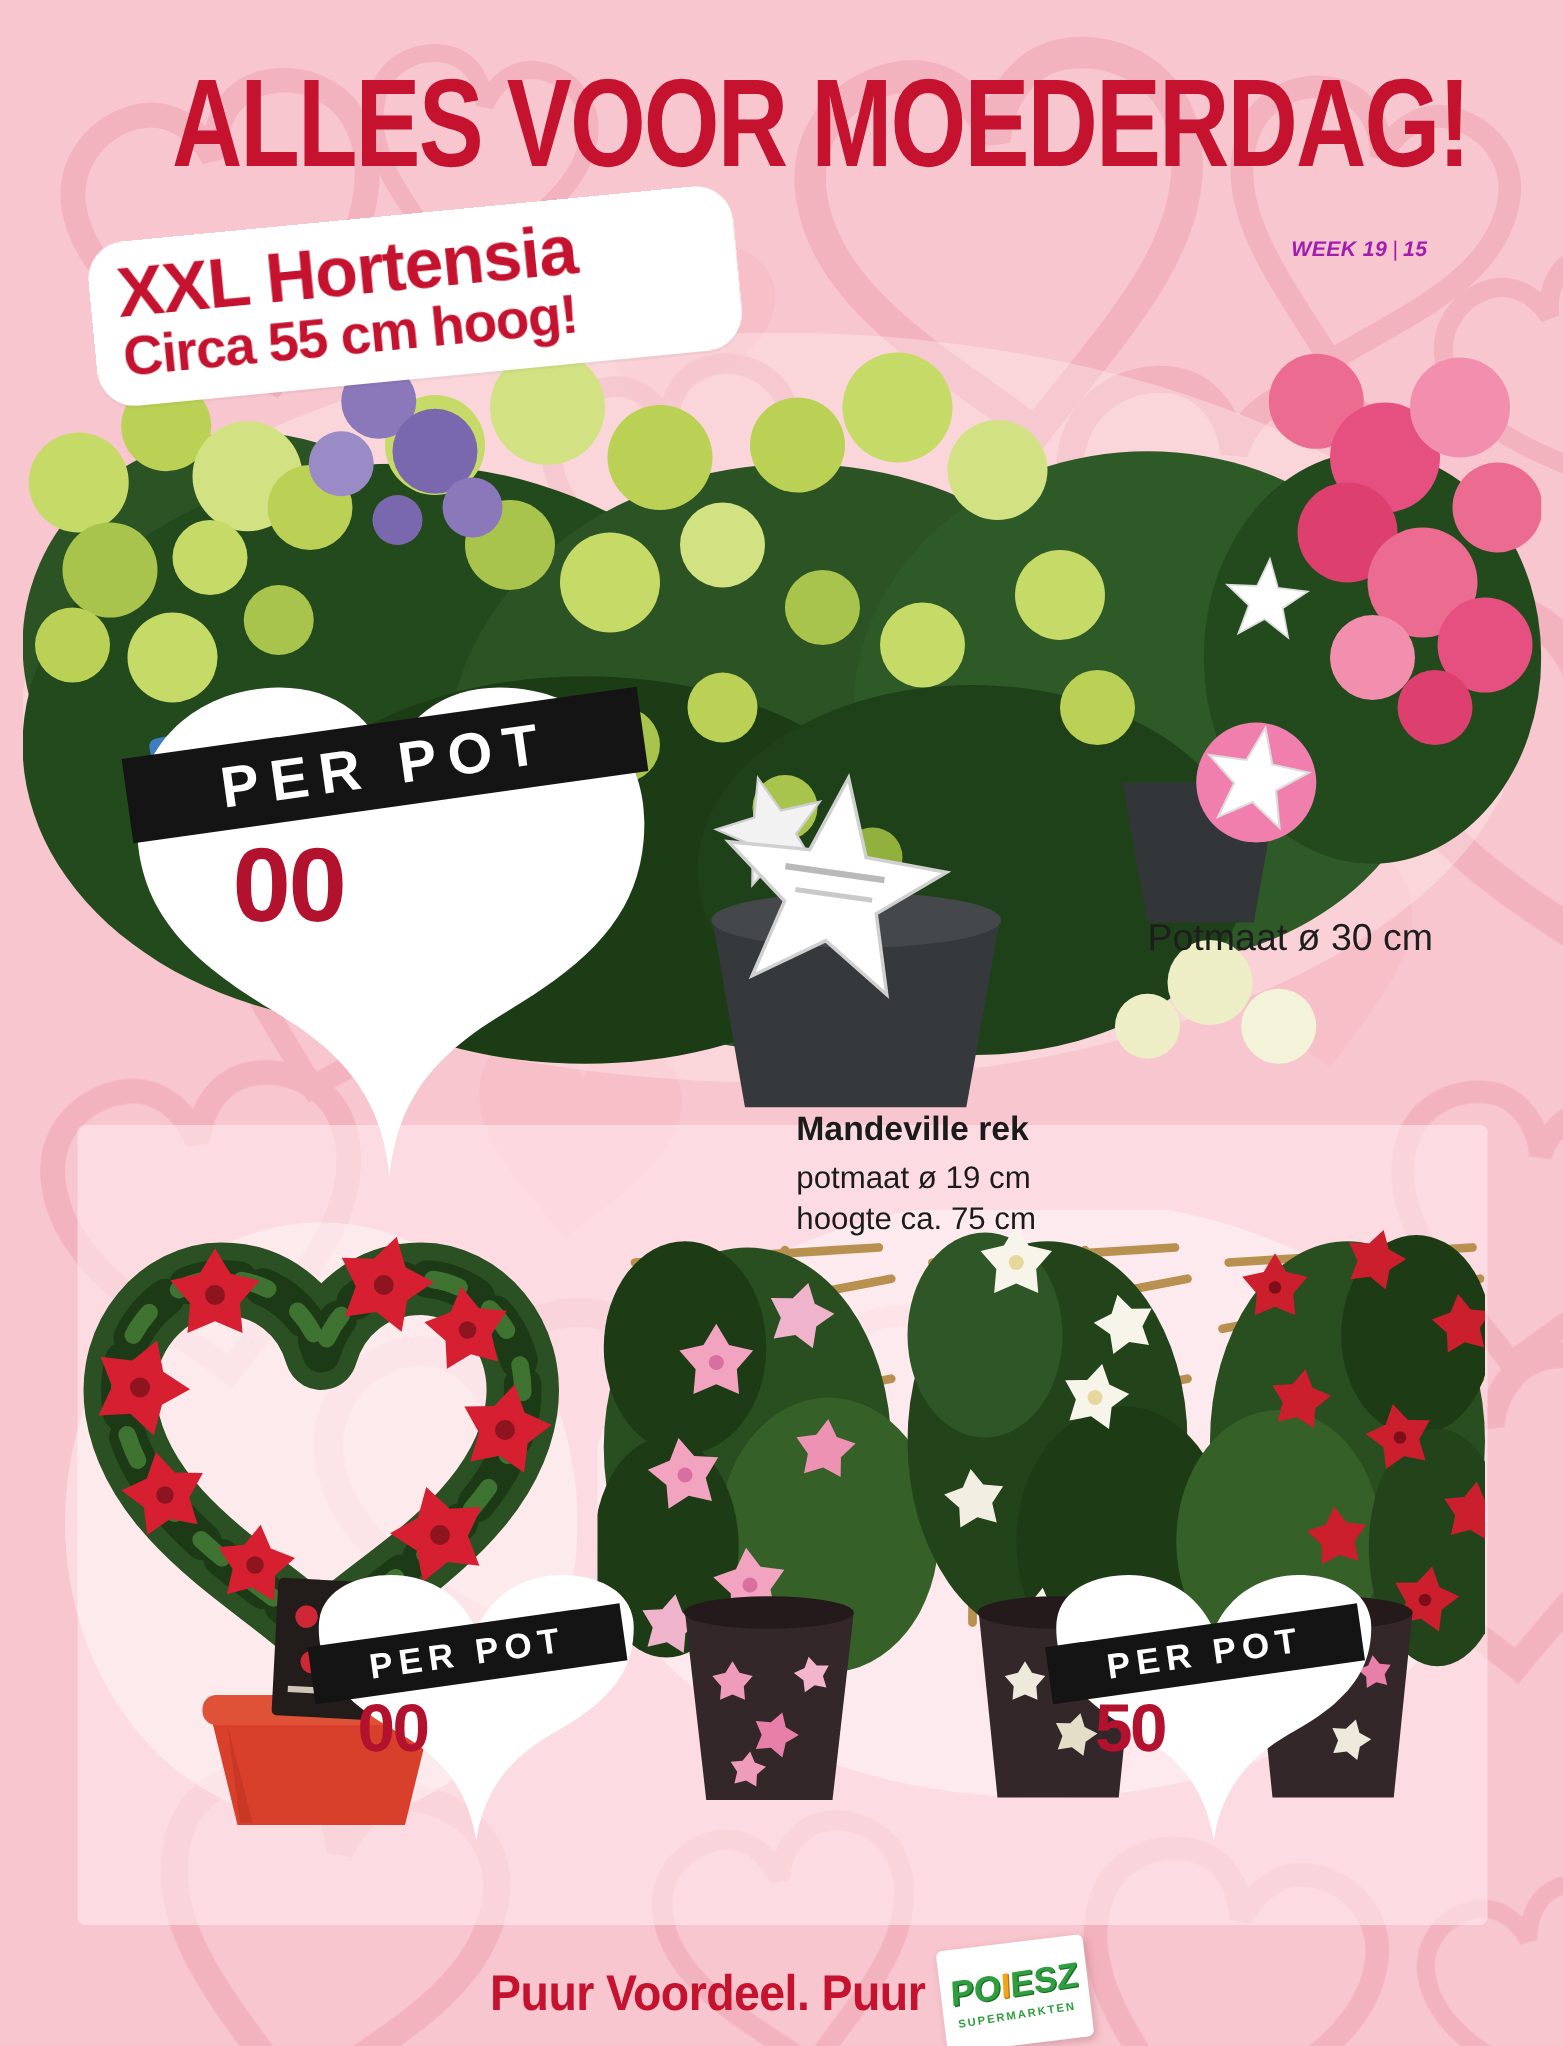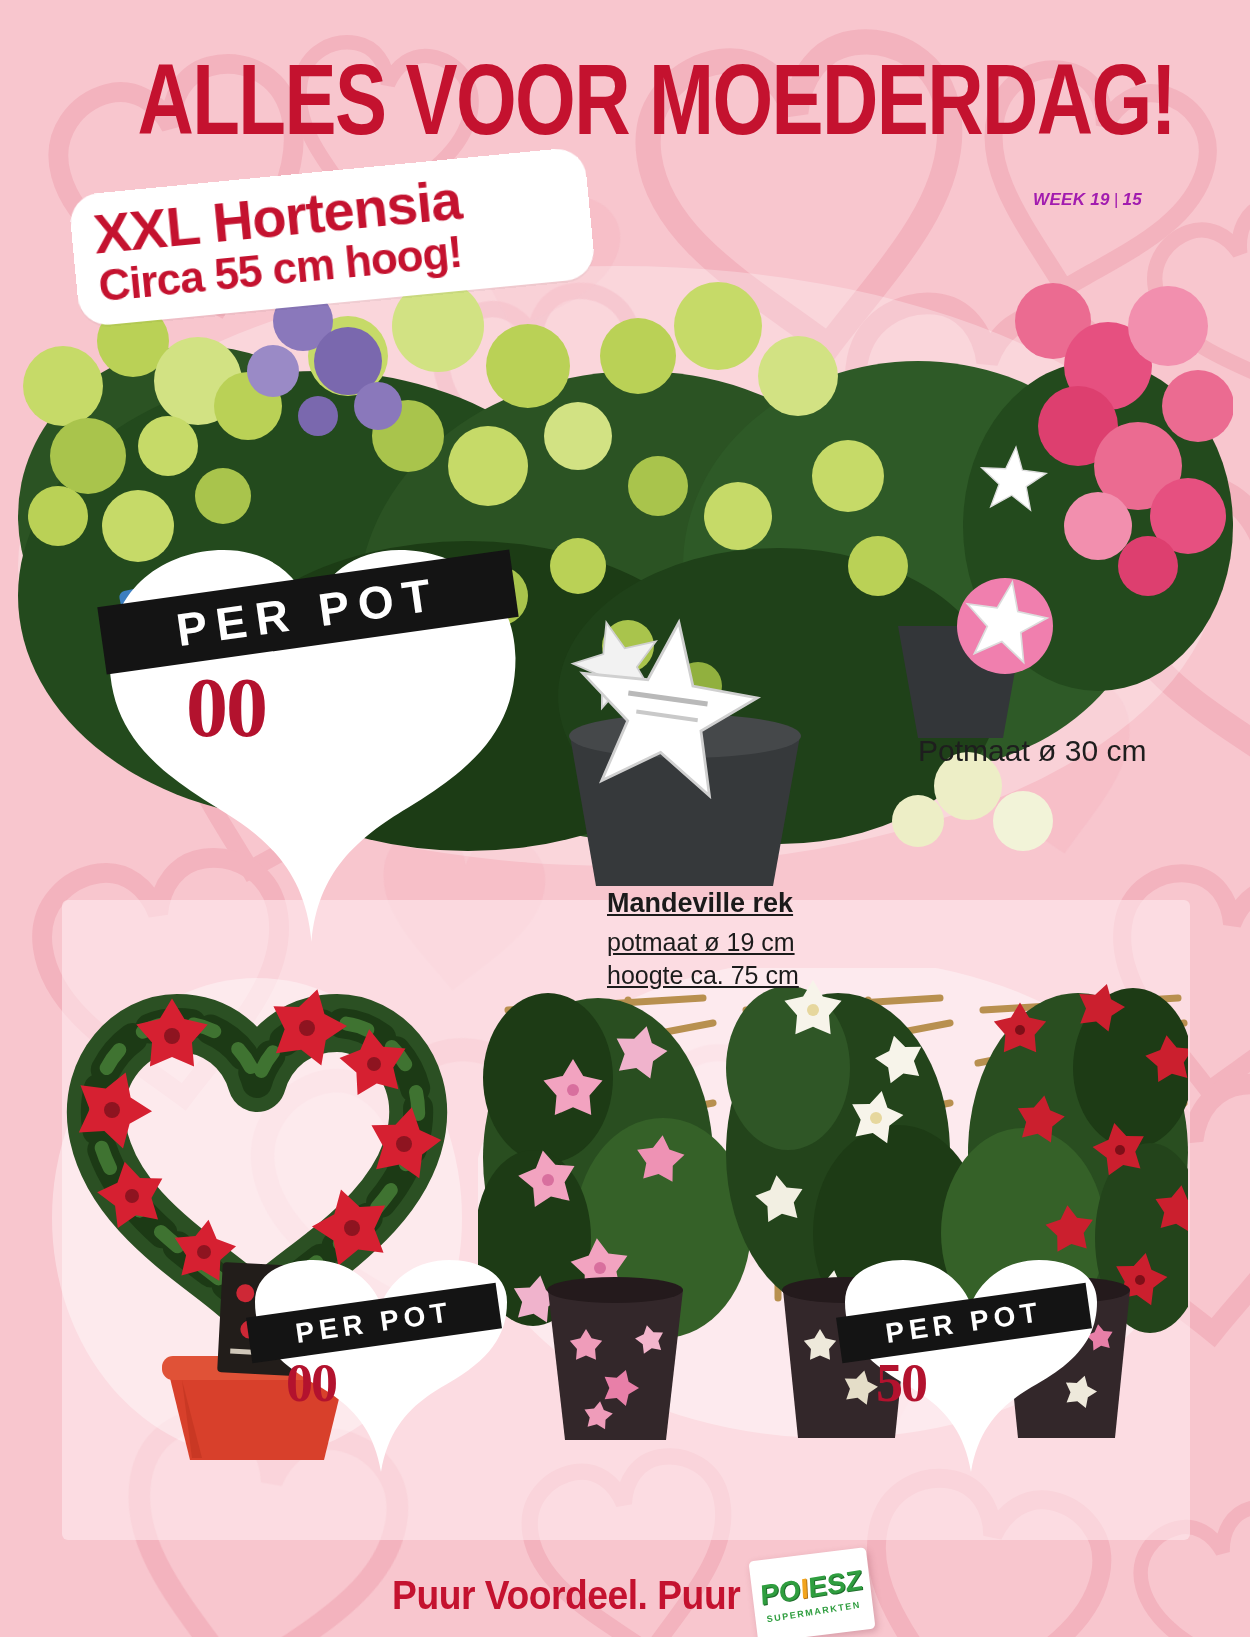--- a/index.html
+++ b/index.html
@@ -51,42 +51,42 @@
   
   .price-tag{position:absolute;z-index:5;}
   .price-tag svg.heart{position:absolute;left:0;top:0;}
   .tag-banner{
     position:absolute;background:var(--banner-black,#141414);color:#fff;
     display:flex;align-items:center;justify-content:center;
     font-weight:800;transform:rotate(-8deg);white-space:nowrap;
   }
   .price{position:absolute;display:flex;align-items:flex-start;color:var(--price-red,#b3122e);font-weight:800;}
   .price .euros{line-height:0.82;letter-spacing:-6px;}
-  .price .cents{line-height:1;letter-spacing:-2px;font-family:Liberation Serif, serif;}
+  .price .cents{line-height:1;letter-spacing:-2px;}
 
   .price-tag.big{left:98px;top:542px;width:428px;height:400px;}
   .price-tag.big .tag-banner{left:2px;top:36px;width:416px;height:68px;font-size:46px;letter-spacing:9px;}
   .price-tag.big .price{left:88px;top:118px;}
   .price-tag.big .euros{font-size:158px;}
   .price-tag.big .cents{font-size:84px;margin-top:6px;}
 
   .price-tag.small{width:262px;height:218px;}
   .price-tag.small .tag-banner{left:-2px;top:44px;width:252px;height:46px;font-size:28px;letter-spacing:5px;}
   .price-tag.small .price{left:36px;top:96px;}
   .price-tag.small .euros{font-size:96px;letter-spacing:-4px;}
   .price-tag.small .cents{font-size:54px;margin-top:4px;}
   .price-tag.p1{left:250px;top:1256px;}
   .price-tag.p2{left:840px;top:1256px;}
 
   
   .product-info{position:absolute;z-index:4;color:#1b1b1b;}
   .product-info .name{font-size:27px;font-weight:800;margin-bottom:7px;}
   .product-info .spec{font-size:25px;line-height:33px;}
   .product-info.left{left:85px;top:888px;}
-  .product-info.right{left:607px;top:888px;text-decoration:underline;}
+  .product-info.right{left:637px;top:888px;}
 
   
   .footer{
     position:absolute;left:0;right:0;top:1552px;height:86px;z-index:5;
     display:flex;align-items:center;justify-content:center;
   }
   .tagline{
     font-size:40px;font-weight:800;color:var(--accent-red,#c4122f);
     transform:scaleX(0.93);letter-spacing:-0.5px;white-space:nowrap;
   }

